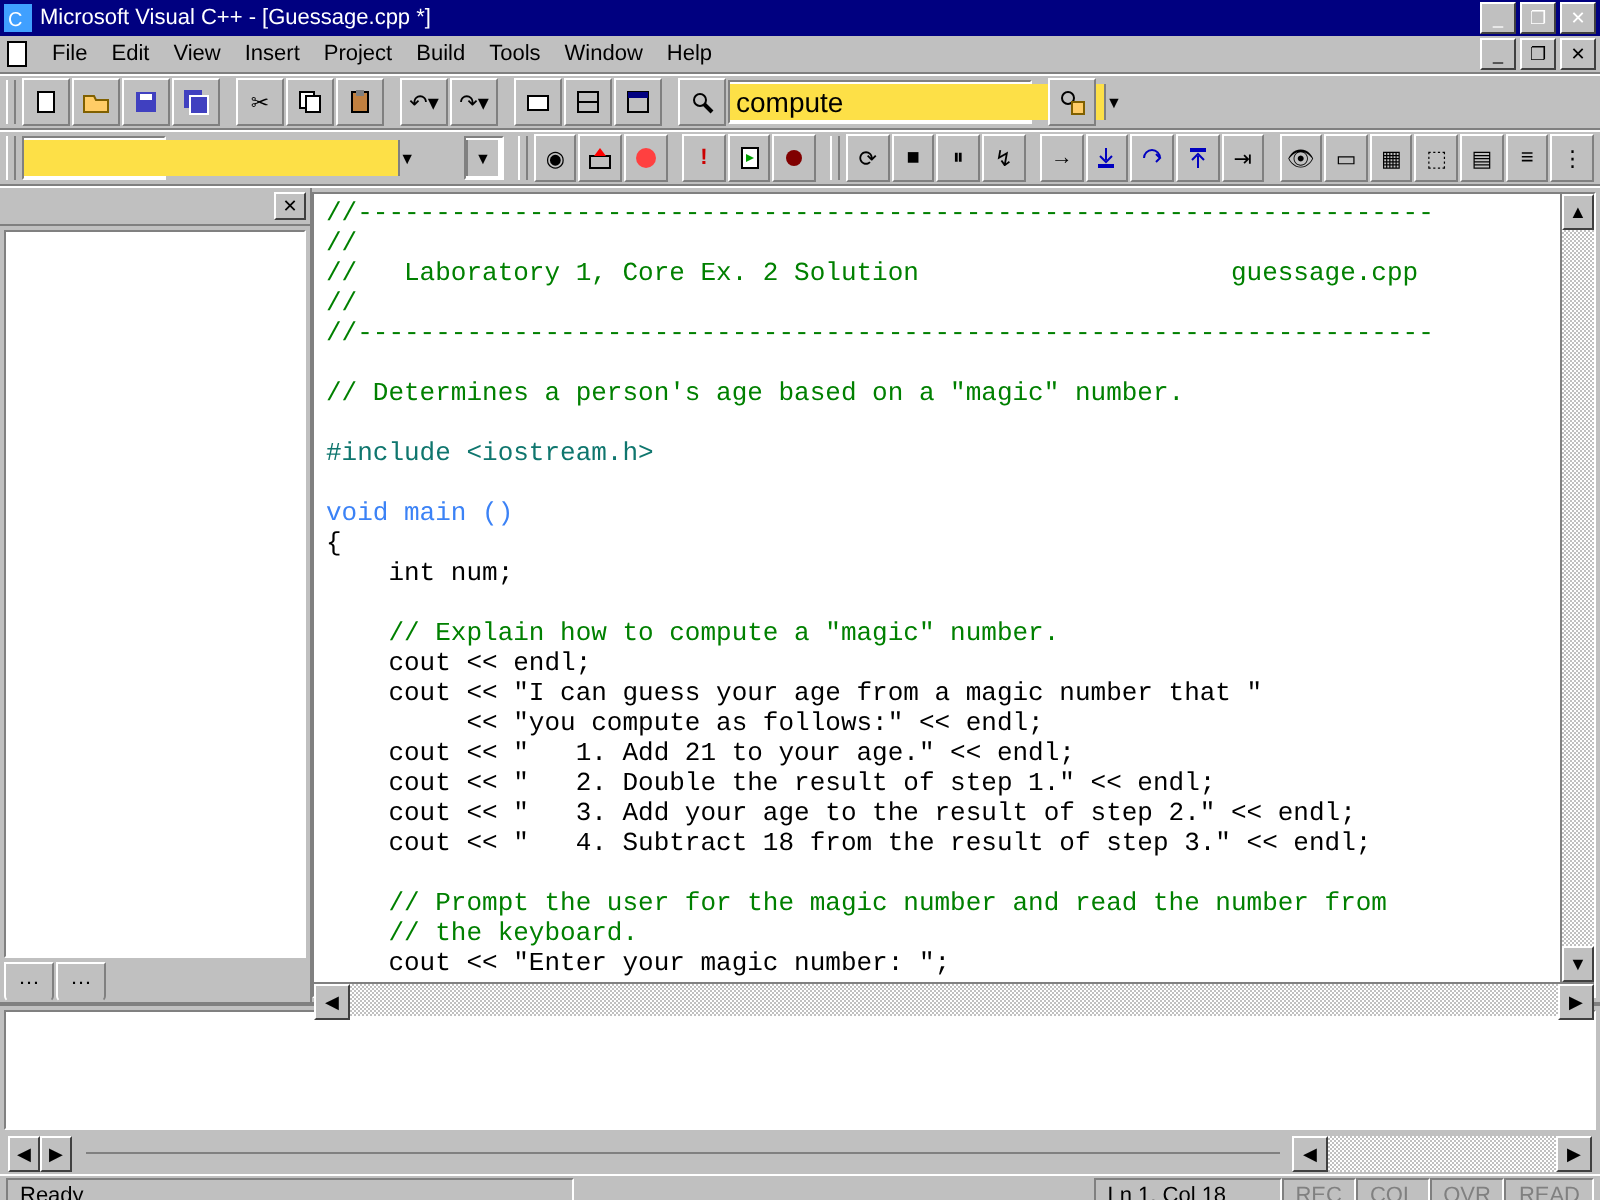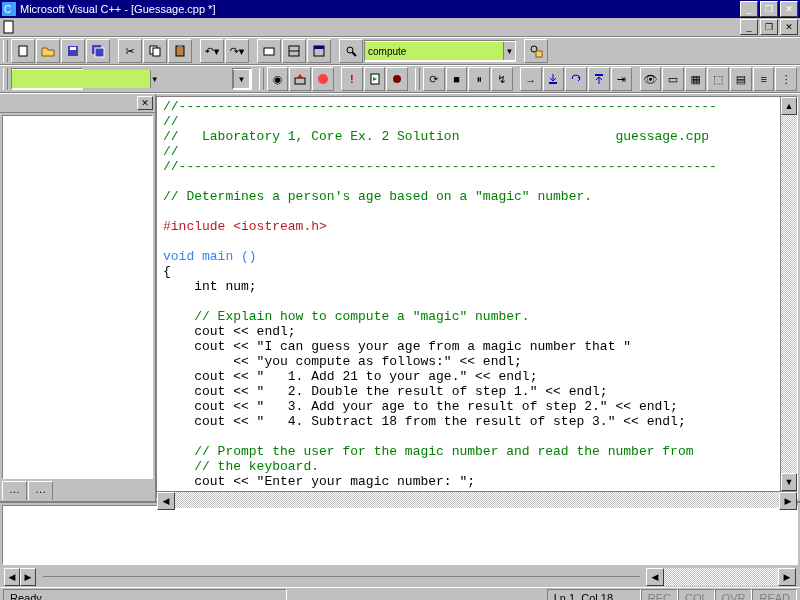--- a/index.html
+++ b/index.html
@@ -9,33 +9,33 @@
 .titlebar .winbtns{display:flex}
 .winbtn{width:16px;height:14px;background:#c0c0c0;border:1px solid;border-color:#fff #404040 #404040 #fff;margin-left:2px;font-size:9px;display:flex;align-items:center;justify-content:center;font-family:Arial}
 .menubar{height:18px;background:#c0c0c0;display:flex;align-items:center;padding:0 2px;border-bottom:1px solid #808080}
 .menubar .mbicon{width:14px;height:14px;margin-right:4px}
 .menuitem{padding:2px 6px}
 .toolbar{height:26px;background:#c0c0c0;border-top:1px solid #fff;border-bottom:1px solid #808080;display:flex;align-items:center;padding:0 3px;gap:1px}
 .tb-btn{width:22px;height:22px;border:1px solid;border-color:#fff #808080 #808080 #fff;display:flex;align-items:center;justify-content:center;font-size:11px;background:#c0c0c0}
 .tb-sep{width:6px}
 .tb-grip{width:3px;height:22px;border-left:1px solid #fff;border-right:1px solid #808080;margin-right:2px}
 .tb-combo{height:20px;background:#fff;border:1px solid;border-color:#808080 #fff #fff #808080;display:flex;align-items:center}
-.tb-combo input{border:0;outline:0;font-size:10px;padding:0 3px;height:18px;background:#bef264}
+.tb-combo input{border:0;outline:0;font-size:14px;padding:0 3px;height:18px;background:#fde047}
 .tb-combo .dd{width:15px;height:18px;background:#c0c0c0;border-left:1px solid #808080;display:flex;align-items:center;justify-content:center;font-size:8px}
 .workspace{display:flex;height:407px;border-top:1px solid #fff}
 .leftpanel{width:155px;background:#c0c0c0;border-right:1px solid #808080;display:flex;flex-direction:column}
 .leftpanel .lhead{height:18px;border-bottom:1px solid #808080;display:flex;justify-content:flex-end;padding-right:2px;align-items:center}
 .lhead .x{width:14px;height:12px;border:1px solid;border-color:#fff #404040 #404040 #fff;font-size:9px;display:flex;align-items:center;justify-content:center;background:#c0c0c0}
 .leftpanel .lbody{flex:1;background:#fff;margin:2px;border:1px solid;border-color:#808080 #fff #fff #808080}
 .leftpanel .ltabs{height:20px;display:flex;padding:0 2px}
 .ltab{border:1px solid;border-color:#fff #808080 #c0c0c0 #fff;border-radius:0 0 3px 3px;padding:1px 6px;background:#c0c0c0;font-size:11px;height:16px;margin-right:1px}
 .editor{flex:1;background:#fff;border:1px solid;border-color:#808080 #fff #fff #808080;margin:2px 2px 2px 0;position:relative;display:flex;flex-direction:column}
 .code{flex:1;overflow:hidden;padding:2px 6px;font-family:"Courier New",monospace;font-size:13px;line-height:15px;white-space:pre}
 .c-comment{color:#008000}
-.c-pp{color:#b91c1c}
+.c-pp{color:#0f766e}
 .c-kw{color:#3b82f6}
 .hscroll{height:16px;background:#c0c0c0;border-top:1px solid #808080;display:flex}
 .hscroll .sbtn{width:16px;height:16px;border:1px solid;border-color:#fff #404040 #404040 #fff;background:#c0c0c0;font-size:9px;display:flex;align-items:center;justify-content:center}
 .hscroll .strack{flex:1;background:repeating-conic-gradient(#c0c0c0 0 25%,#fff 0 50%) 0 0/2px 2px}
 .vscroll{width:16px;background:#c0c0c0;border-left:1px solid #808080;display:flex;flex-direction:column}
 .vscroll .sbtn{height:16px;border:1px solid;border-color:#fff #404040 #404040 #fff;background:#c0c0c0;font-size:9px;display:flex;align-items:center;justify-content:center}
 .vscroll .strack{flex:1;background:repeating-conic-gradient(#c0c0c0 0 25%,#fff 0 50%) 0 0/2px 2px}
 .editorwrap{flex:1;display:flex}
 .output{height:84px;border-top:2px solid #808080;display:flex;flex-direction:column}
 .output .obody{flex:1;background:#fff;margin:2px;border:1px solid;border-color:#808080 #fff #fff #808080}
@@ -70,20 +70,21 @@
     <div class="winbtn">✕</div>
   </div>
 </div>
 
 <div class="menubar">
   <span class="mbicon">
     <svg width="14" height="14">
         <rect x="2" y="1" width="9" height="12" fill="#fff" stroke="#000"></rect>
       </svg>
   </span>
+  <span id="menus-host"><span class="menuitem">File</span><span class="menuitem">Edit</span><span class="menuitem">View</span><span class="menuitem">Insert</span><span class="menuitem">Project</span><span class="menuitem">Build</span><span class="menuitem">Tools</span><span class="menuitem">Window</span><span class="menuitem">Help</span></span>
   <span style="flex:1"></span>
   <div class="winbtn">_</div>
   <div class="winbtn">❐</div>
   <div class="winbtn">✕</div>
 </div>
 
 <div class="toolbar">
   <div class="tb-grip"></div>
   <div class="tb-btn">
       <svg width="14" height="14">

